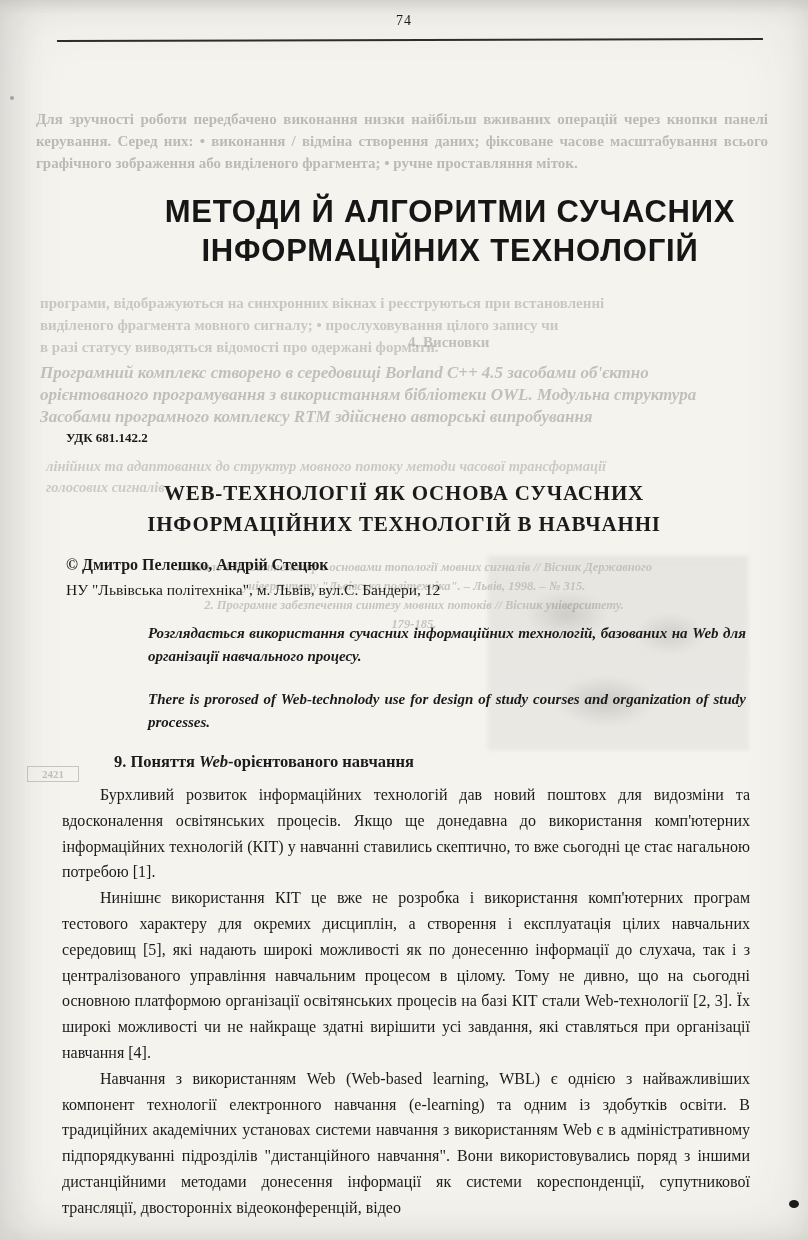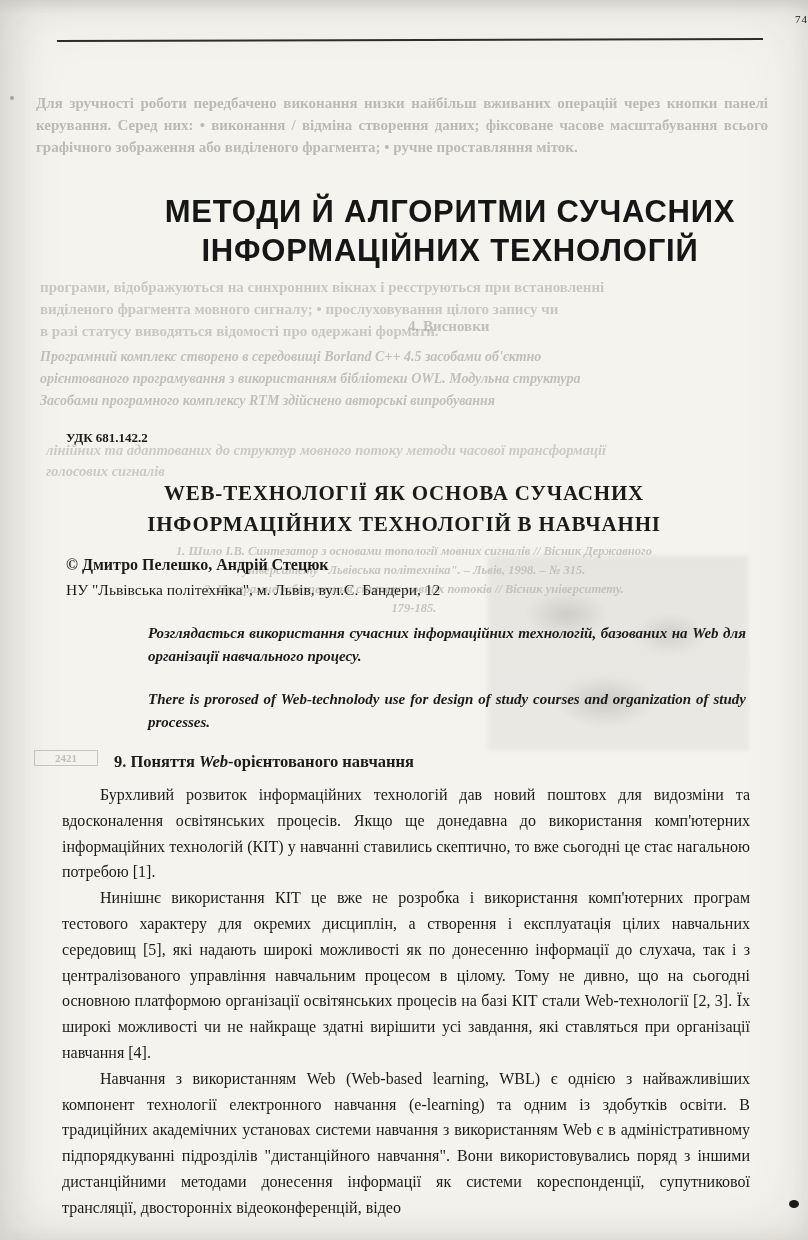--- a/index.html
+++ b/index.html
@@ -12,32 +12,32 @@
       #f4f3ee;
     overflow:hidden;
     font-family:"Liberation Serif", serif;
     color:#1b1b1b;
   }
   .page::before{
     content:"";position:absolute;inset:0;pointer-events:none;
     box-shadow:inset 0 0 70px rgba(60,55,45,.10), inset 18px 0 30px rgba(60,55,45,.08), inset -6px 0 18px rgba(60,55,45,.05);
   }
   .abs{position:absolute;}
-  .page-number{top:13px;left:0;width:100%;text-align:right;font-size:11px;letter-spacing:1px;}
+  .page-number{top:13px;left:0;width:100%;text-align:center;font-size:14px;letter-spacing:1px;}
   .top-rule{top:39px;left:57px;width:706px;height:2px;background:#2e2d2b;transform:rotate(-.15deg);}
 
   
-  .ghost{color:#8d8c88;opacity:.55;filter:blur(.6px);font-weight:700;}
+  .ghost{color:#8d8c88;opacity:.55;filter:blur(.6px);font-weight:700;margin-top:16px;}
   .ghost-top{top:92px;left:36px;width:732px;font-size:15px;line-height:22px;text-align:justify;}
   .ghost-mid{top:276px;left:40px;width:722px;font-size:15px;line-height:22px;opacity:.42;}
   .ghost-concl-head{top:318px;left:408px;font-size:15px;opacity:.5;}
-  .ghost-concl{top:346px;left:40px;width:726px;font-size:14px;line-height:22px;font-style:italic;opacity:.5;}
+  .ghost-concl{top:346px;left:40px;width:726px;font-size:17px;line-height:22px;font-style:italic;opacity:.5;}
   .ghost-title-area{top:440px;left:46px;width:712px;font-size:14.5px;line-height:21px;font-style:italic;opacity:.4;}
   .ghost-refs{top:542px;left:92px;width:644px;font-size:12.5px;line-height:19px;font-style:italic;opacity:.45;text-align:center;}
-  .ghost-stamp{top:750px;left:34px;font-size:11px;opacity:.5;border:1px solid #9a9995;padding:1px 20px;}
+  .ghost-stamp{top:750px;left:27px;font-size:11px;opacity:.5;border:1px solid #9a9995;padding:1px 14px;}
   .ghost-figure{
     top:556px;left:488px;width:258px;height:192px;opacity:.22;filter:blur(2px);
     background:
       radial-gradient(60px 34px at 30% 30%, #4a4a48 0, transparent 70%),
       radial-gradient(50px 30px at 70% 40%, #565654 0, transparent 70%),
       radial-gradient(70px 36px at 45% 75%, #3f3f3d 0, transparent 72%),
       linear-gradient(180deg,#b9b8b4,#c7c6c2);
     border:1px solid #a5a4a0;
   }
 

